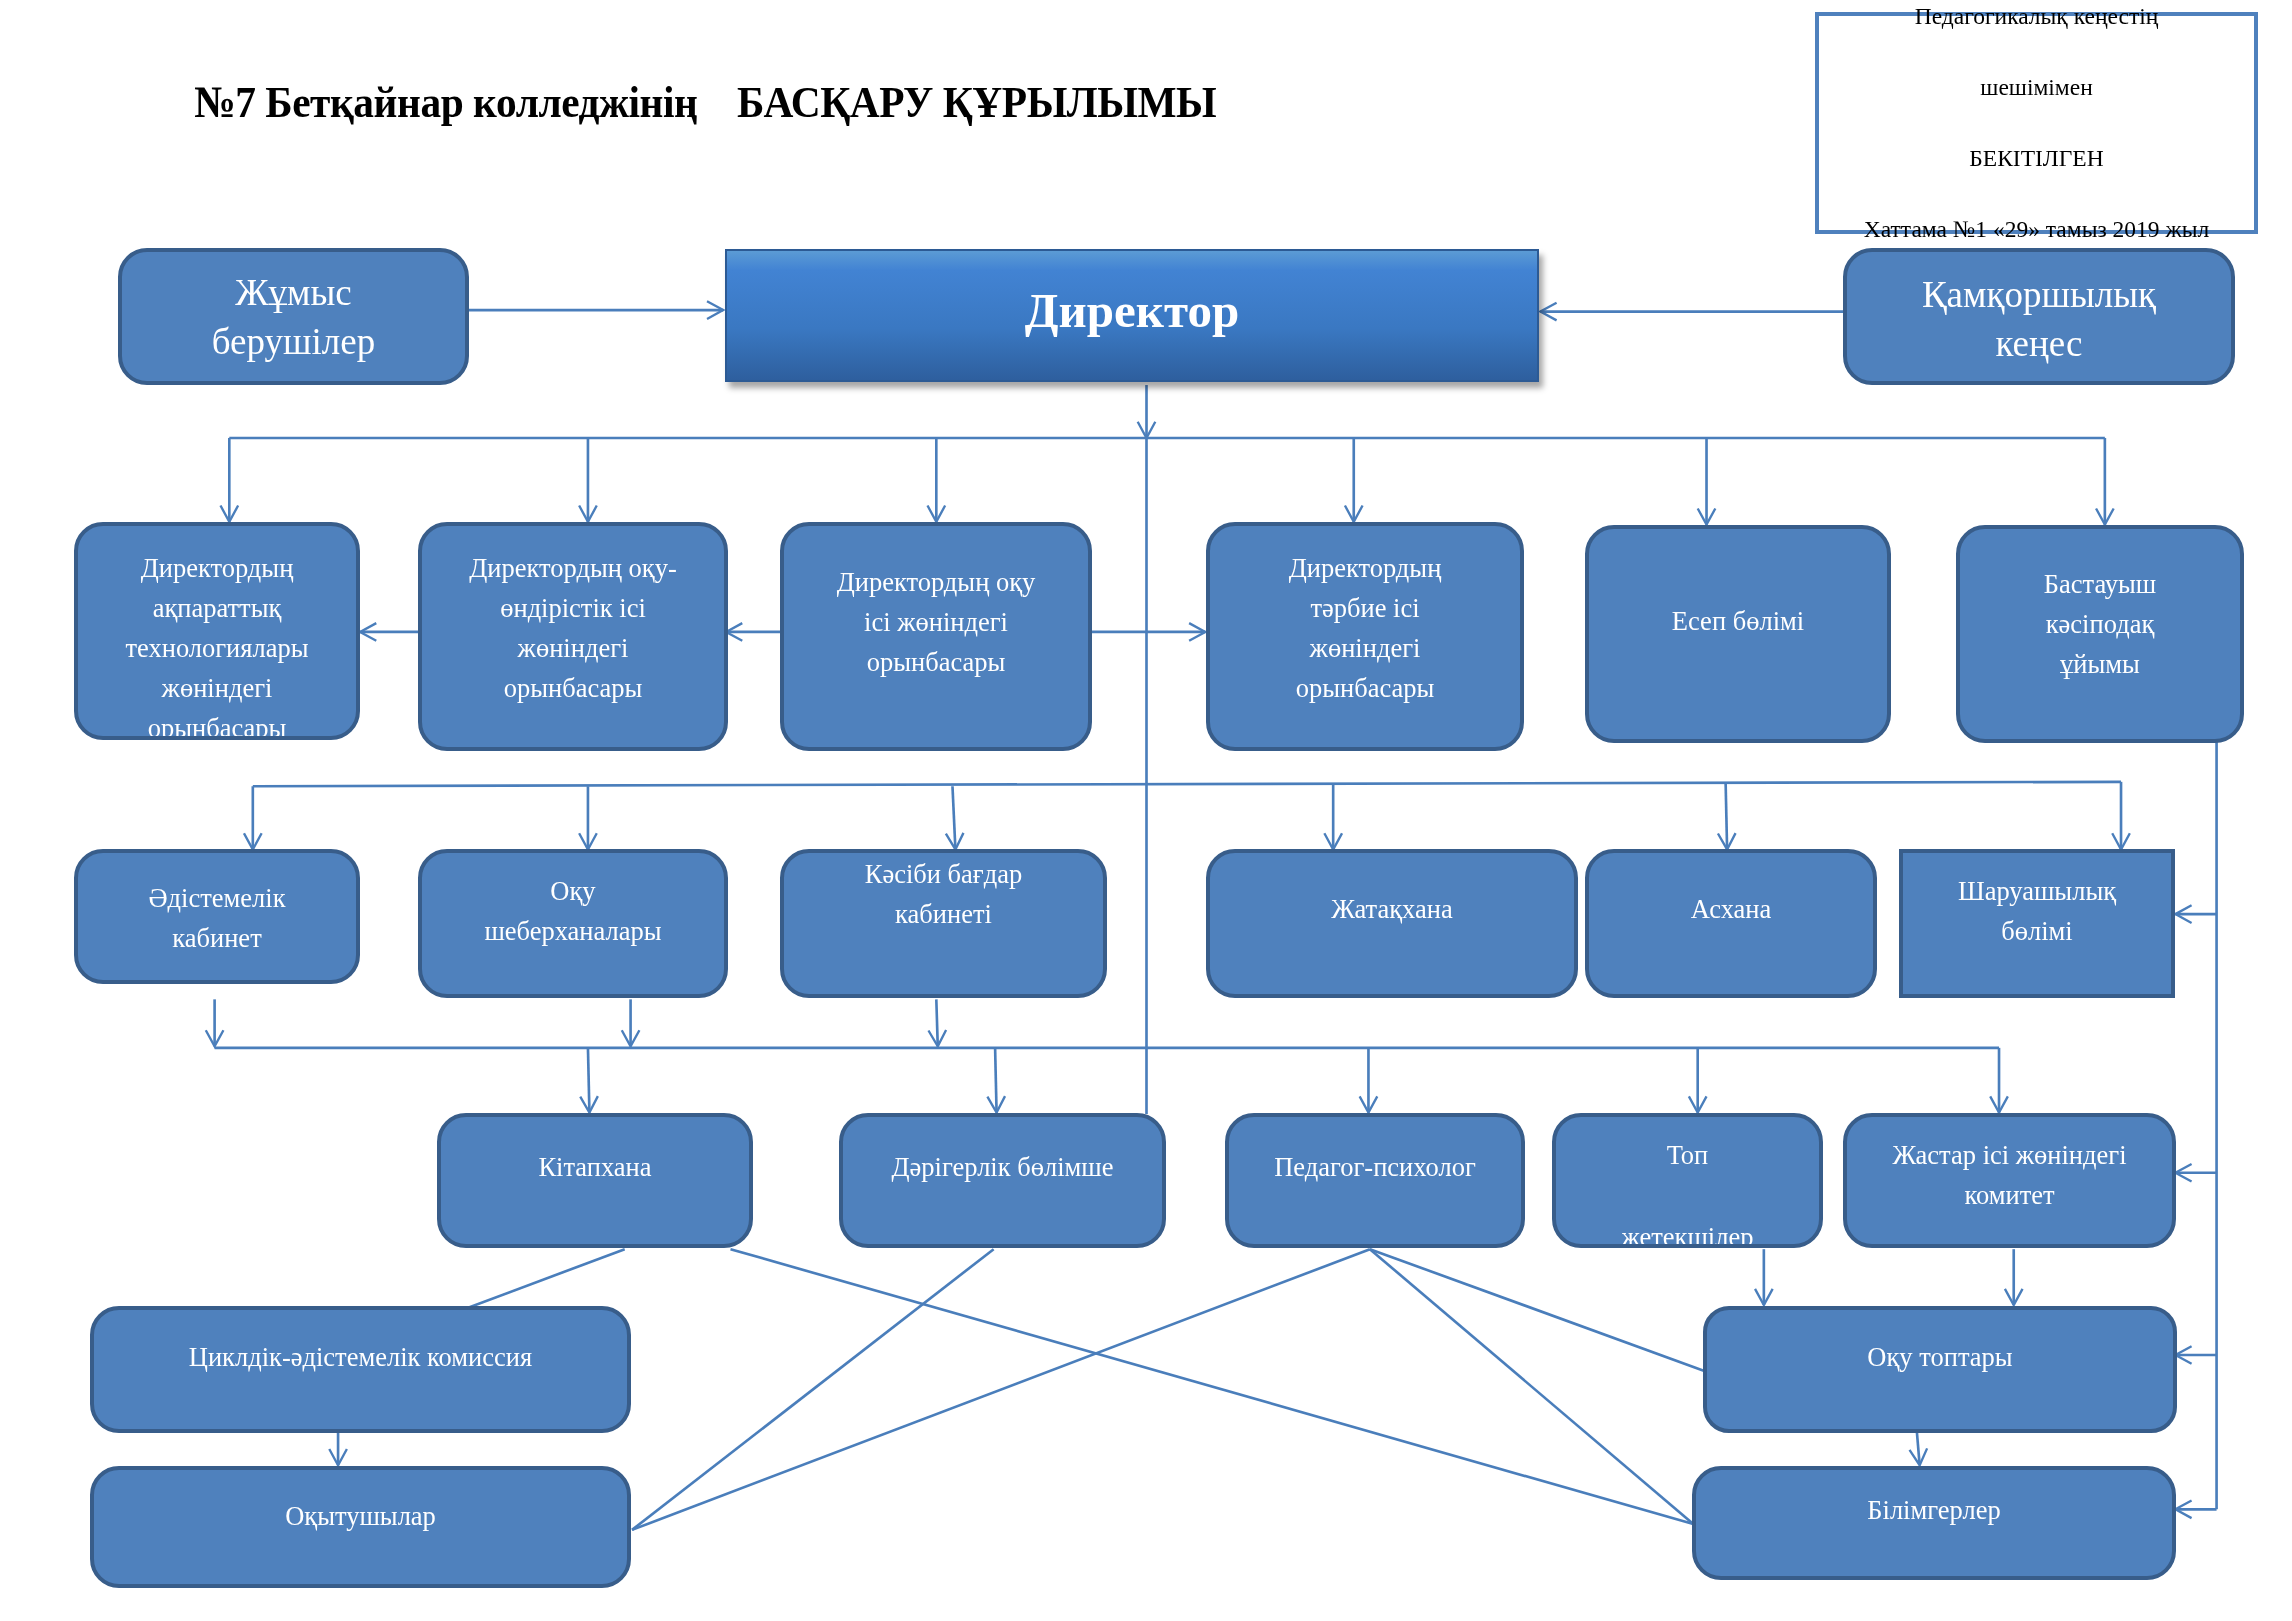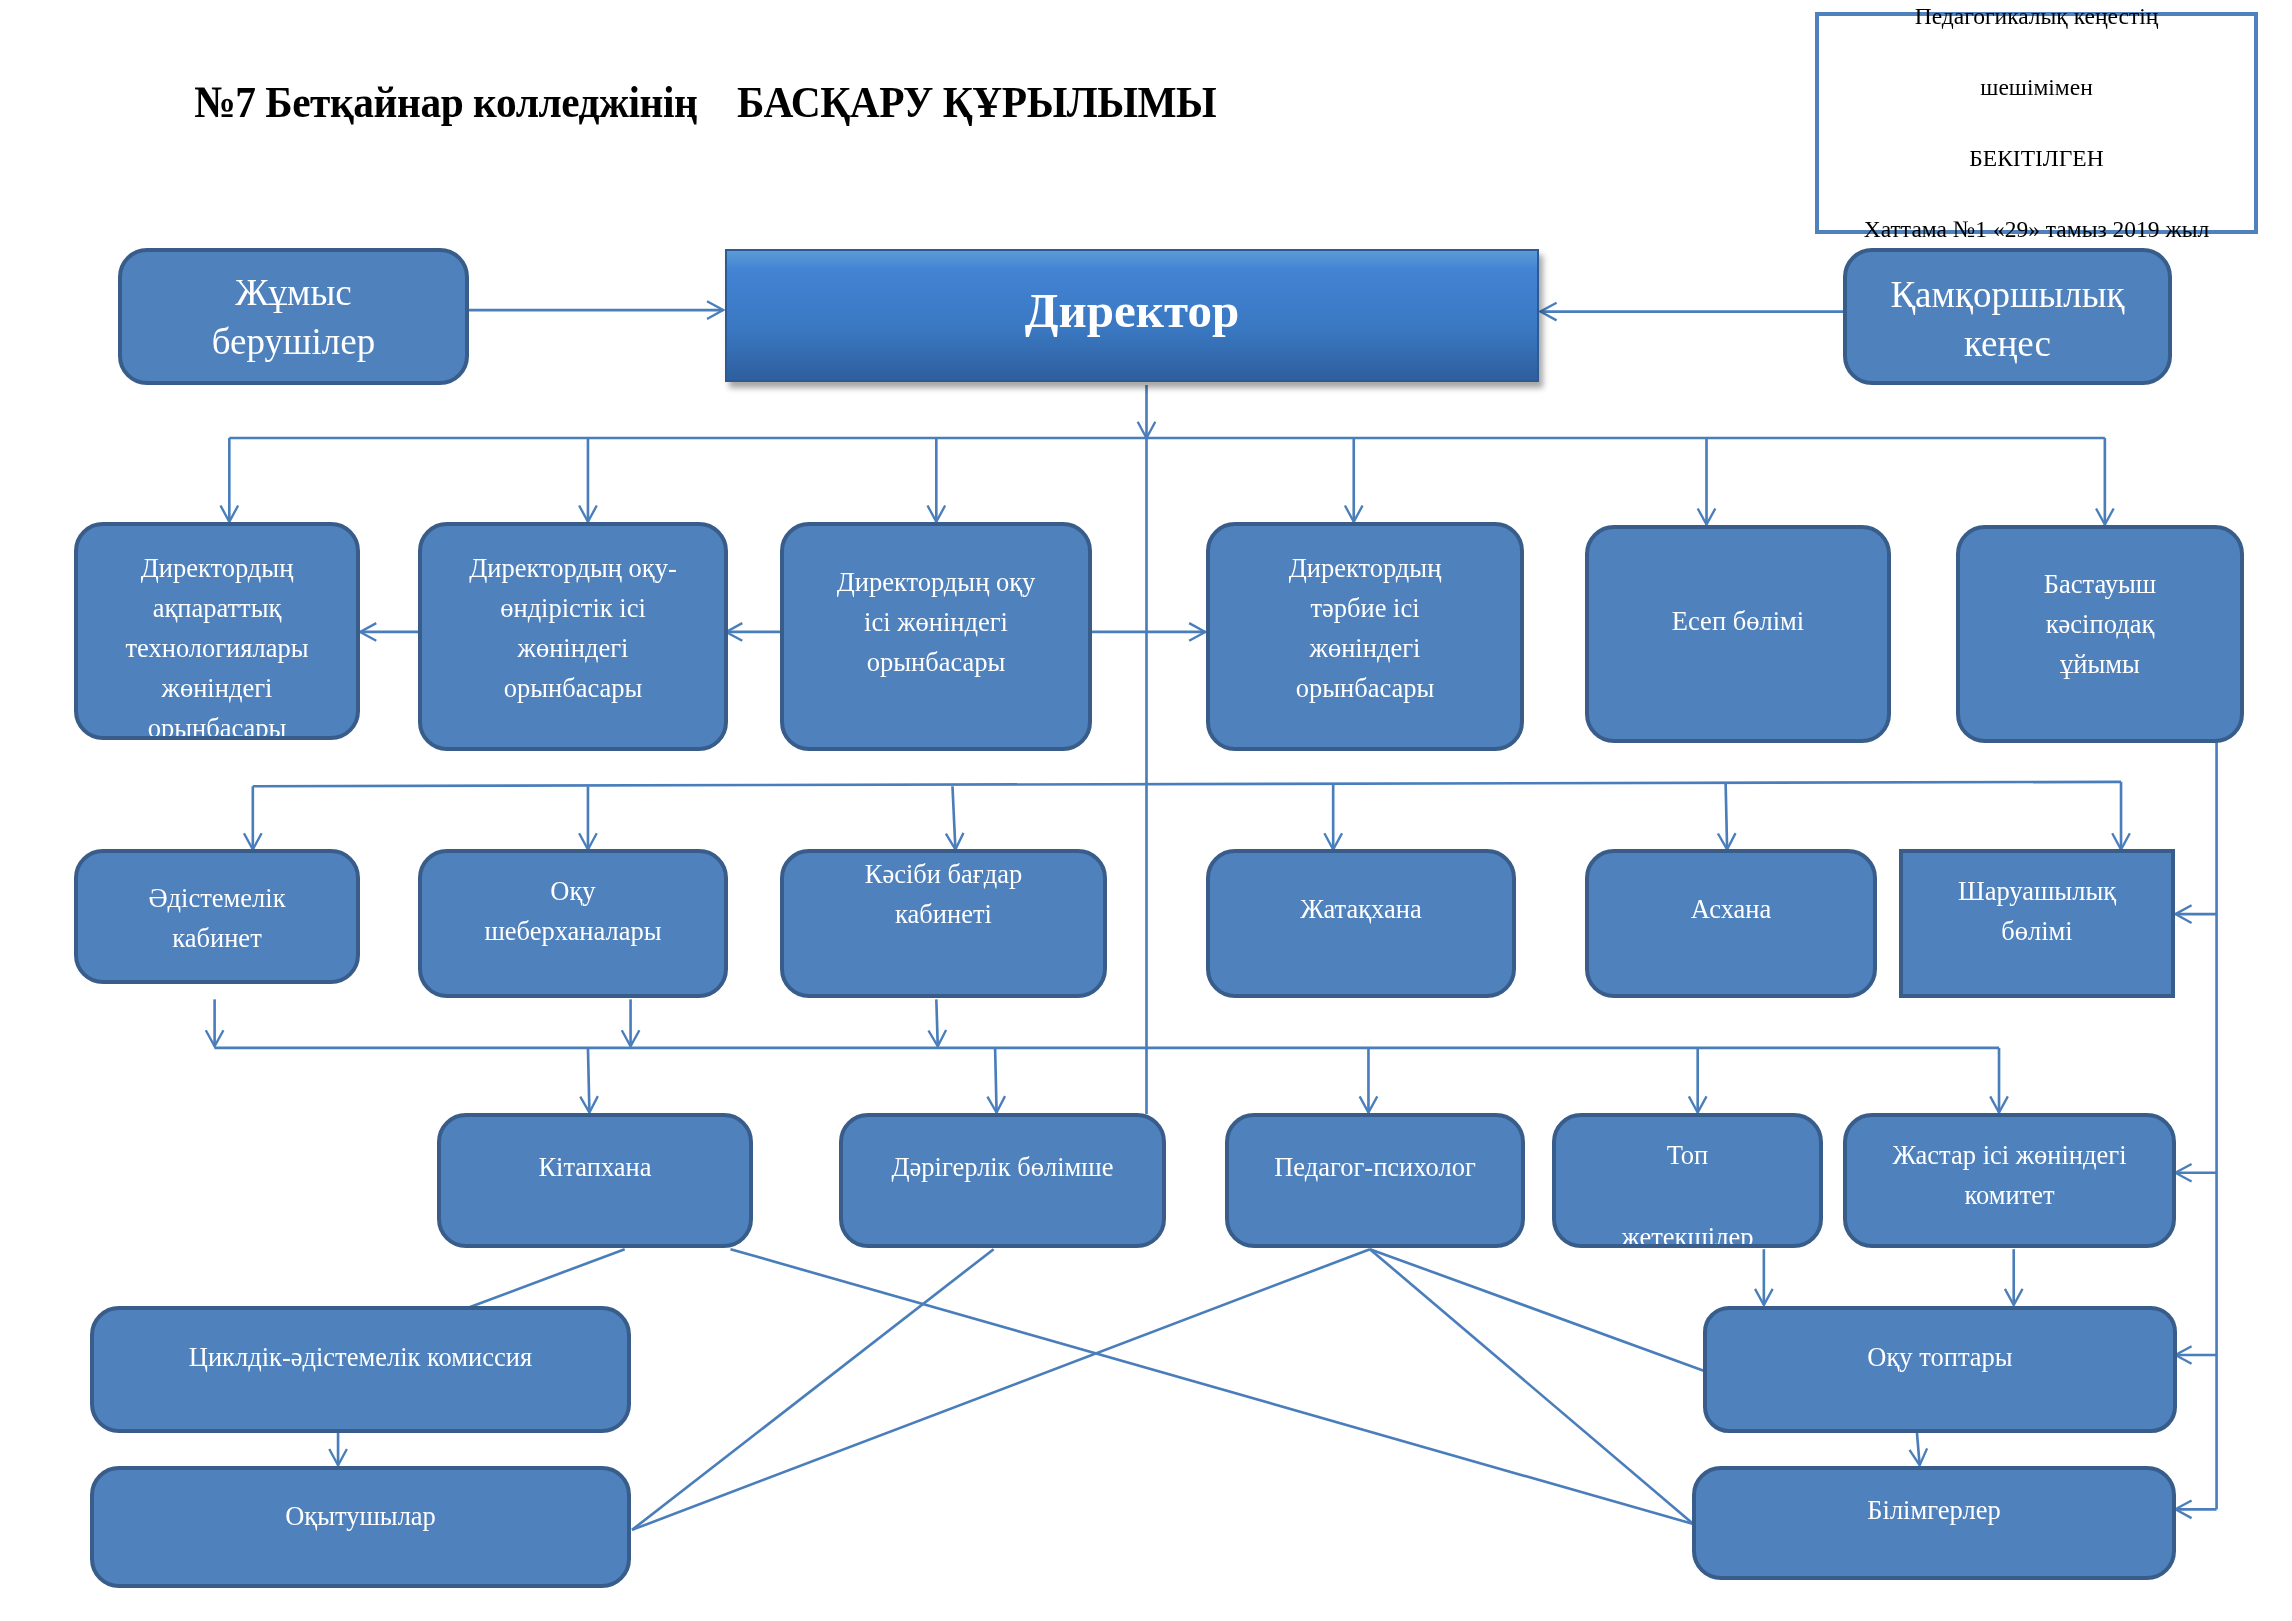--- a/index.html
+++ b/index.html
@@ -82,21 +82,21 @@
 </div>
 
 <div class="director">
     <span>Директор</span>
   </div>
 
 <div class="node top big" style="left:118px;top:248px;width:351px;height:137px;padding-top:15.7px;">
     <span>Жұмыс</span>
     <span>берушілер</span>
   </div>
-<div class="node top big" style="left:1843px;top:248px;width:329px;height:137px;padding-top:17.6px;">
+<div class="node top big" style="left:1843px;top:248px;width:392px;height:137px;padding-top:17.6px;">
     <span>Қамқоршылық</span>
     <span>кеңес</span>
   </div>
 
 <div class="node top" style="left:74px;top:522px;width:286px;height:218px;padding-top:21.6px;">
     <span>Директордың</span>
     <span>ақпараттық</span>
     <span>технологиялары</span>
     <span>жөніндегі</span>
     <span>орынбасары</span>
@@ -132,21 +132,21 @@
     <span>кабинет</span>
   </div>
 <div class="node top" style="left:418px;top:849px;width:310px;height:149px;padding-top:17.6px;">
     <span>Оқу</span>
     <span>шеберханалары</span>
   </div>
 <div class="node top" style="left:780px;top:849px;width:327px;height:149px;padding-top:1px;">
     <span>Кәсіби бағдар</span>
     <span>кабинеті</span>
   </div>
-<div class="node center" style="left:1206px;top:849px;width:310px;height:149px;padding-bottom:29px;">
+<div class="node center" style="left:1206px;top:849px;width:372px;height:149px;padding-bottom:29px;">
     <span>Жатақхана</span>
   </div>
 <div class="node center" style="left:1585px;top:849px;width:292px;height:149px;padding-bottom:29px;">
     <span>Асхана</span>
   </div>
 <div class="node top square" style="left:1899px;top:849px;width:276px;height:149px;padding-top:17.6px;">
     <span>Шаруашылық</span>
     <span>бөлімі</span>
   </div>
 

